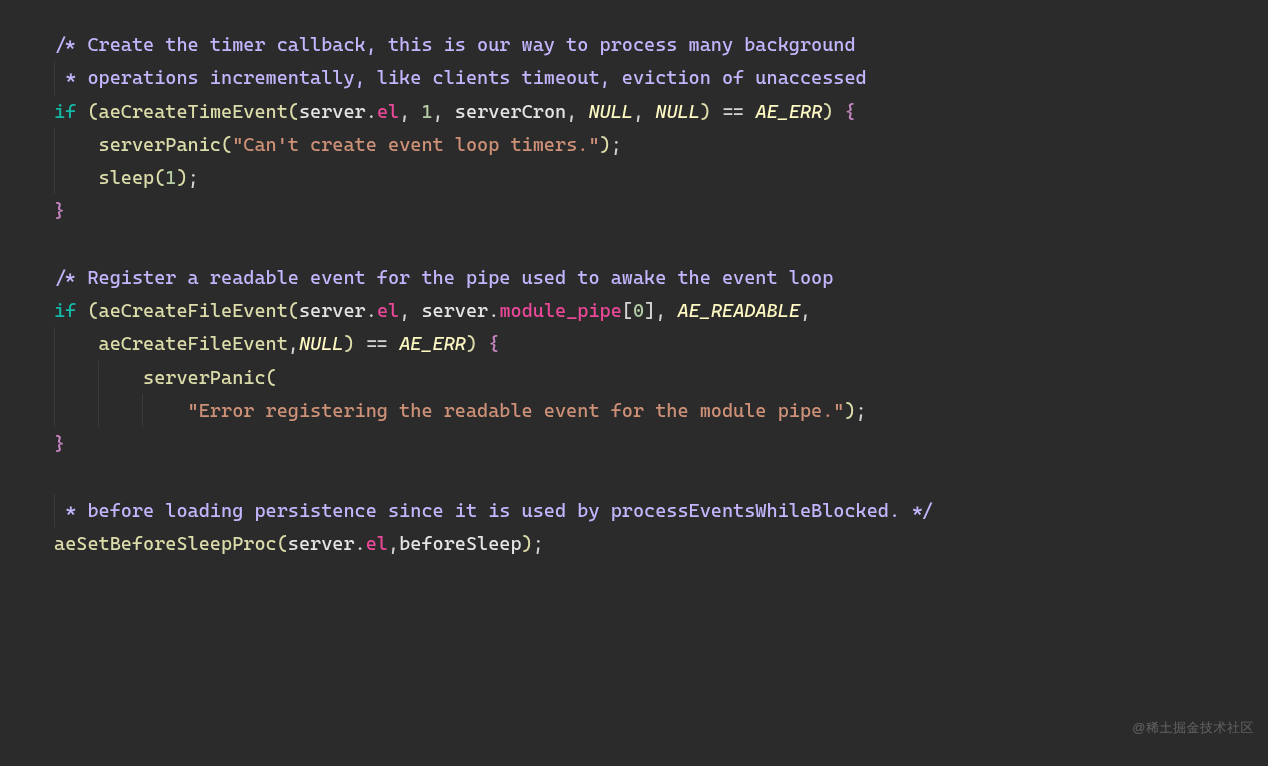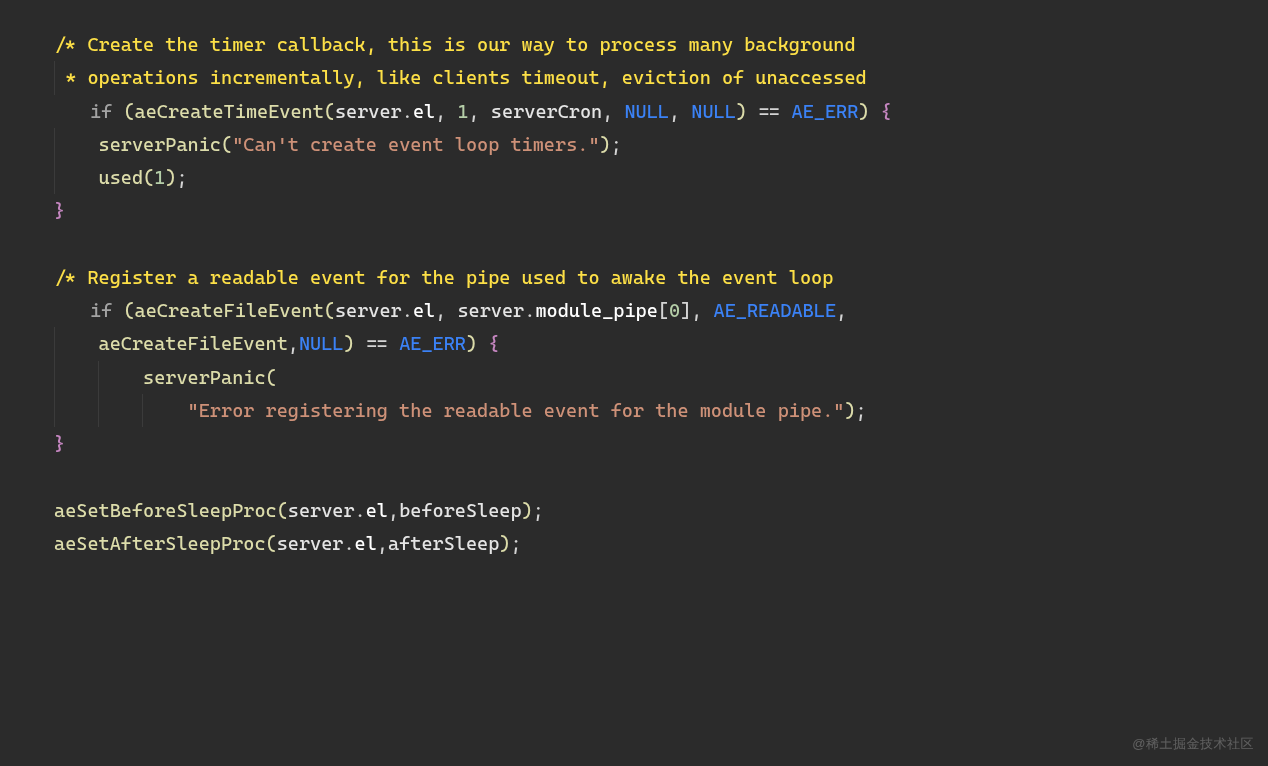--- a/index.html
+++ b/index.html
@@ -19,30 +19,30 @@
     position: relative;
   }
   .line {
     white-space: pre;
     position: relative;
     padding-left: 44px;
   }
   .line.highlighted {
     background: rgba(255,255,255,0.03);
   }
-  .comment { color: #fde047; margin-top: 18px; }
-  .keyword { color: #a3a3a3; margin-left: 36px; }
+  .comment { color: #c4b5fd; margin-top: 18px; }
+  .keyword { color: #14b8a6; }
   .func    { color: #dcdcaa; }
   .ident   { color: #e5e5e5; }
-  .prop    { color: #ffffff; }
+  .prop    { color: #ec4899; }
   .punct   { color: #d4d4d4; }
   .brace   { color: #c586c0; }
   .paren   { color: #dcdcaa; }
   .num     { color: #b5cea8; }
-  .const   { color: #3b82f6; }
+  .const   { color: #fef9c3; font-style: italic; }
   .string  { color: #ce9178; }
 
   .indent-guide {
     position: absolute;
     left: 44px;
     top: 0;
     bottom: 0;
     border-left: 1px solid rgba(255,255,255,0.08);
   }
   .indent-guide.g2 { left: 88px; }
@@ -54,61 +54,61 @@
     height: 1.2em;
     background: #aeafad;
     vertical-align: text-bottom;
     margin-bottom: -0.15em;
     position: relative;
   }
 
   .watermark {
     position: absolute;
     right: 14px;
-    bottom: 10px;
+    bottom: 26px;
     color: rgba(255,255,255,0.25);
     font-family: sans-serif;
     font-size: 13px;
     letter-spacing: 0.5px;
     margin-left: 12px;
   }
 </style>
 </head>
 <body>
 
 <div class="editor">
 
   <div class="line"><span class="comment">/* Create the timer callback, this is our way to process many background</span></div>
   <div class="line"><span class="indent-guide"></span><span class="comment"> * operations incrementally, like clients timeout, eviction of unaccessed</span></div>
   <div class="line"><span class="indent-guide"></span></div>
 
   <div class="line"><span class="keyword">if</span><span class="punct"> </span><span class="paren">(</span><span class="func">aeCreateTimeEvent</span><span class="paren">(</span><span class="ident">server</span><span class="punct">.</span><span class="prop">el</span><span class="punct">,</span><span class="punct"> </span><span class="num">1</span><span class="punct">,</span><span class="punct"> </span><span class="ident">serverCron</span><span class="punct">,</span><span class="punct"> </span><span class="const">NULL</span><span class="punct">,</span><span class="punct"> </span><span class="const">NULL</span><span class="paren">)</span><span class="punct"> </span><span class="punct">==</span><span class="punct"> </span><span class="const">AE_ERR</span><span class="paren">)</span><span class="punct"> </span><span class="brace">{</span></div>
 
   <div class="line"><span class="indent-guide"></span>    <span class="func">serverPanic</span><span class="paren">(</span><span class="string">"Can't create event loop timers."</span><span class="paren">)</span><span class="punct">;</span></div>
 
-  <div class="line"><span class="indent-guide"></span>    <span class="func">used</span><span class="paren">(</span><span class="num">1</span><span class="paren">)</span><span class="punct">;</span></div>
+  <div class="line"><span class="indent-guide"></span>    <span class="func">sleep</span><span class="paren">(</span><span class="num">1</span><span class="paren">)</span><span class="punct">;</span></div>
 
   <div class="line"><span class="brace">}</span></div>
 
   <div class="line">&nbsp;</div>
 
   <div class="line"><span class="comment">/* Register a readable event for the pipe used to awake the event loop</span></div>
 
   <div class="line"><span class="keyword">if</span><span class="punct"> </span><span class="paren">(</span><span class="func">aeCreateFileEvent</span><span class="paren">(</span><span class="ident">server</span><span class="punct">.</span><span class="prop">el</span><span class="punct">,</span><span class="punct"> </span><span class="ident">server</span><span class="punct">.</span><span class="prop">module_pipe</span><span class="punct">[</span><span class="num">0</span><span class="punct">]</span><span class="punct">,</span><span class="punct"> </span><span class="const">AE_READABLE</span><span class="punct">,</span></div>
 
   <div class="line"><span class="indent-guide"></span>    <span class="func">aeCreateFileEvent</span><span class="punct">,</span><span class="const">NULL</span><span class="paren">)</span><span class="punct"> </span><span class="punct">==</span><span class="punct"> </span><span class="const">AE_ERR</span><span class="paren">)</span><span class="punct"> </span><span class="brace">{</span></div>
 
   <div class="line"><span class="indent-guide"></span><span class="indent-guide g2"></span>        <span class="func">serverPanic</span><span class="paren">(</span></div>
 
   <div class="line"><span class="indent-guide"></span><span class="indent-guide g2"></span><span class="indent-guide g3"></span>            <span class="string">"Error registering the readable event for the module pipe."</span><span class="paren">)</span><span class="punct">;</span></div>
 
   <div class="line"><span class="brace">}</span></div>
 
   <div class="line">&nbsp;</div>
 
+  <div class="line"><span class="indent-guide"></span><span class="comment"> * before loading persistence since it is used by processEventsWhileBlocked. */</span></div>
 
   <div class="line"><span class="func">aeSetBeforeSleepProc</span><span class="paren">(</span><span class="ident">server</span><span class="punct">.</span><span class="prop">el</span><span class="punct">,</span><span class="ident">beforeSleep</span><span class="paren">)</span><span class="punct">;</span></div>
 
-  <div class="line"><span class="func">aeSetAfterSleepProc</span><span class="paren">(</span><span class="ident">server</span><span class="punct">.</span><span class="prop">el</span><span class="punct">,</span><span class="ident">afterSleep</span><span class="paren">)</span><span class="punct">;</span></div>
 
 </div>
 
 <div class="watermark">@稀土掘金技术社区</div>
 
 </body></html>

